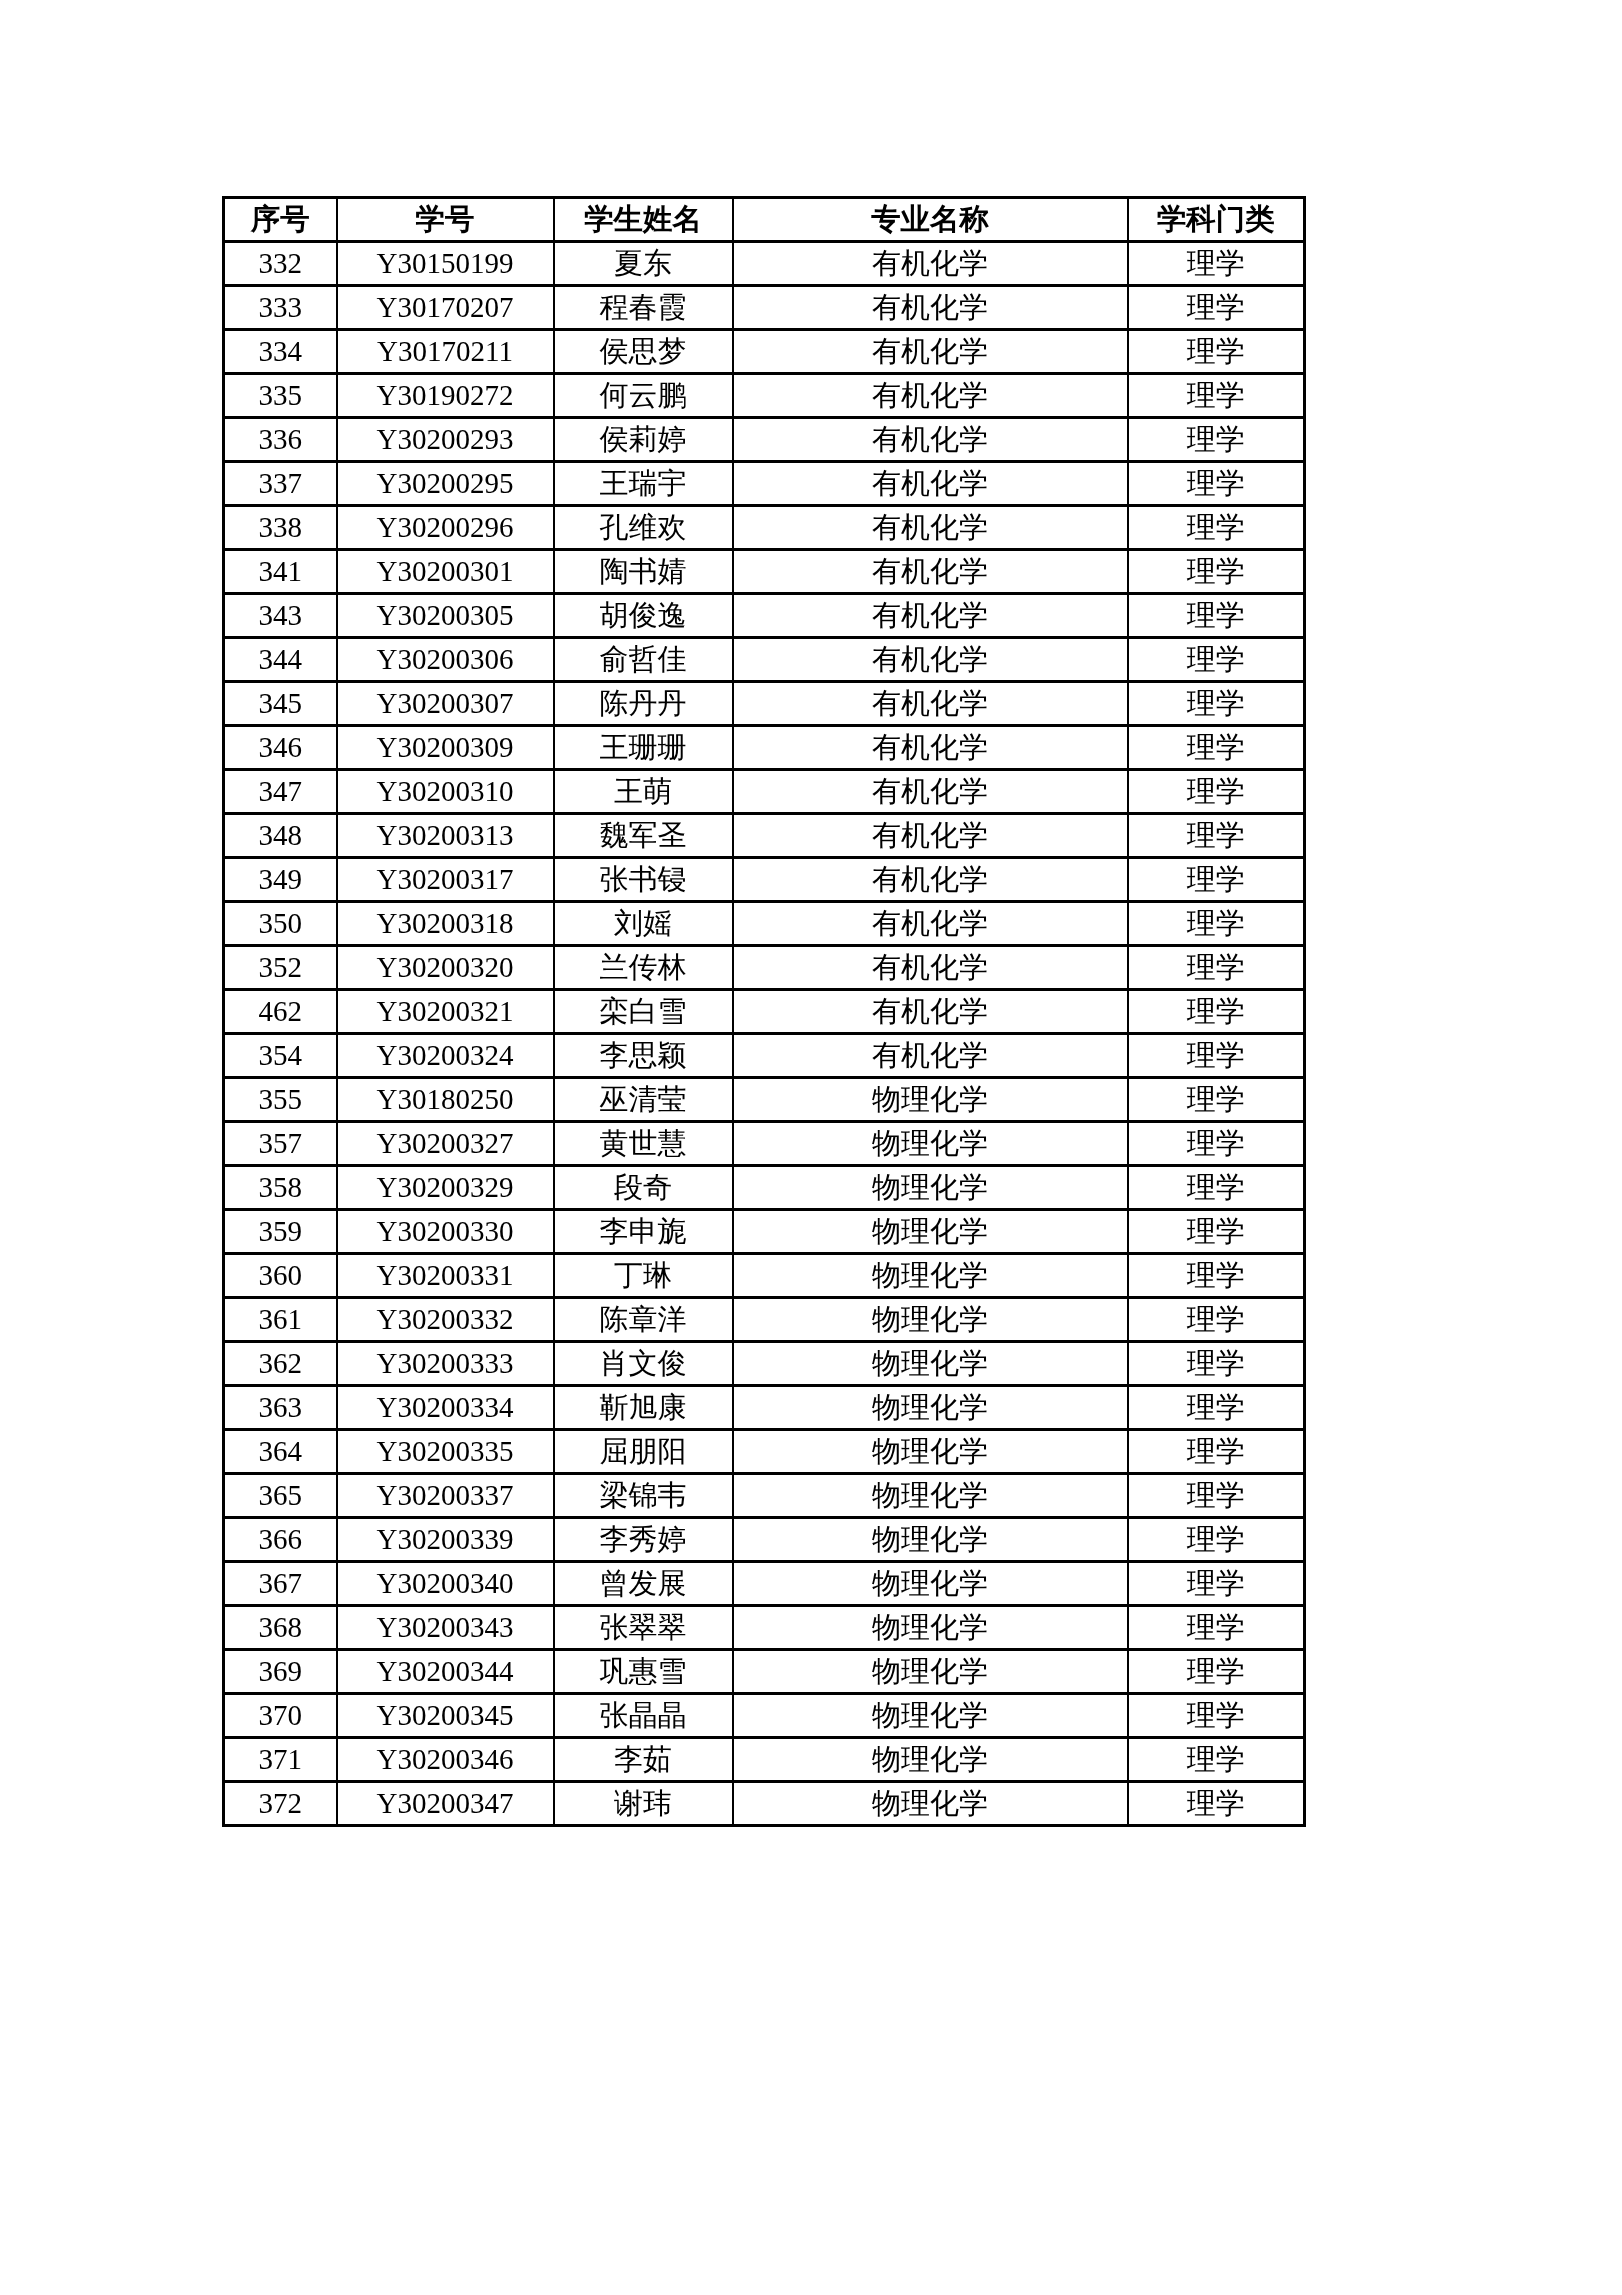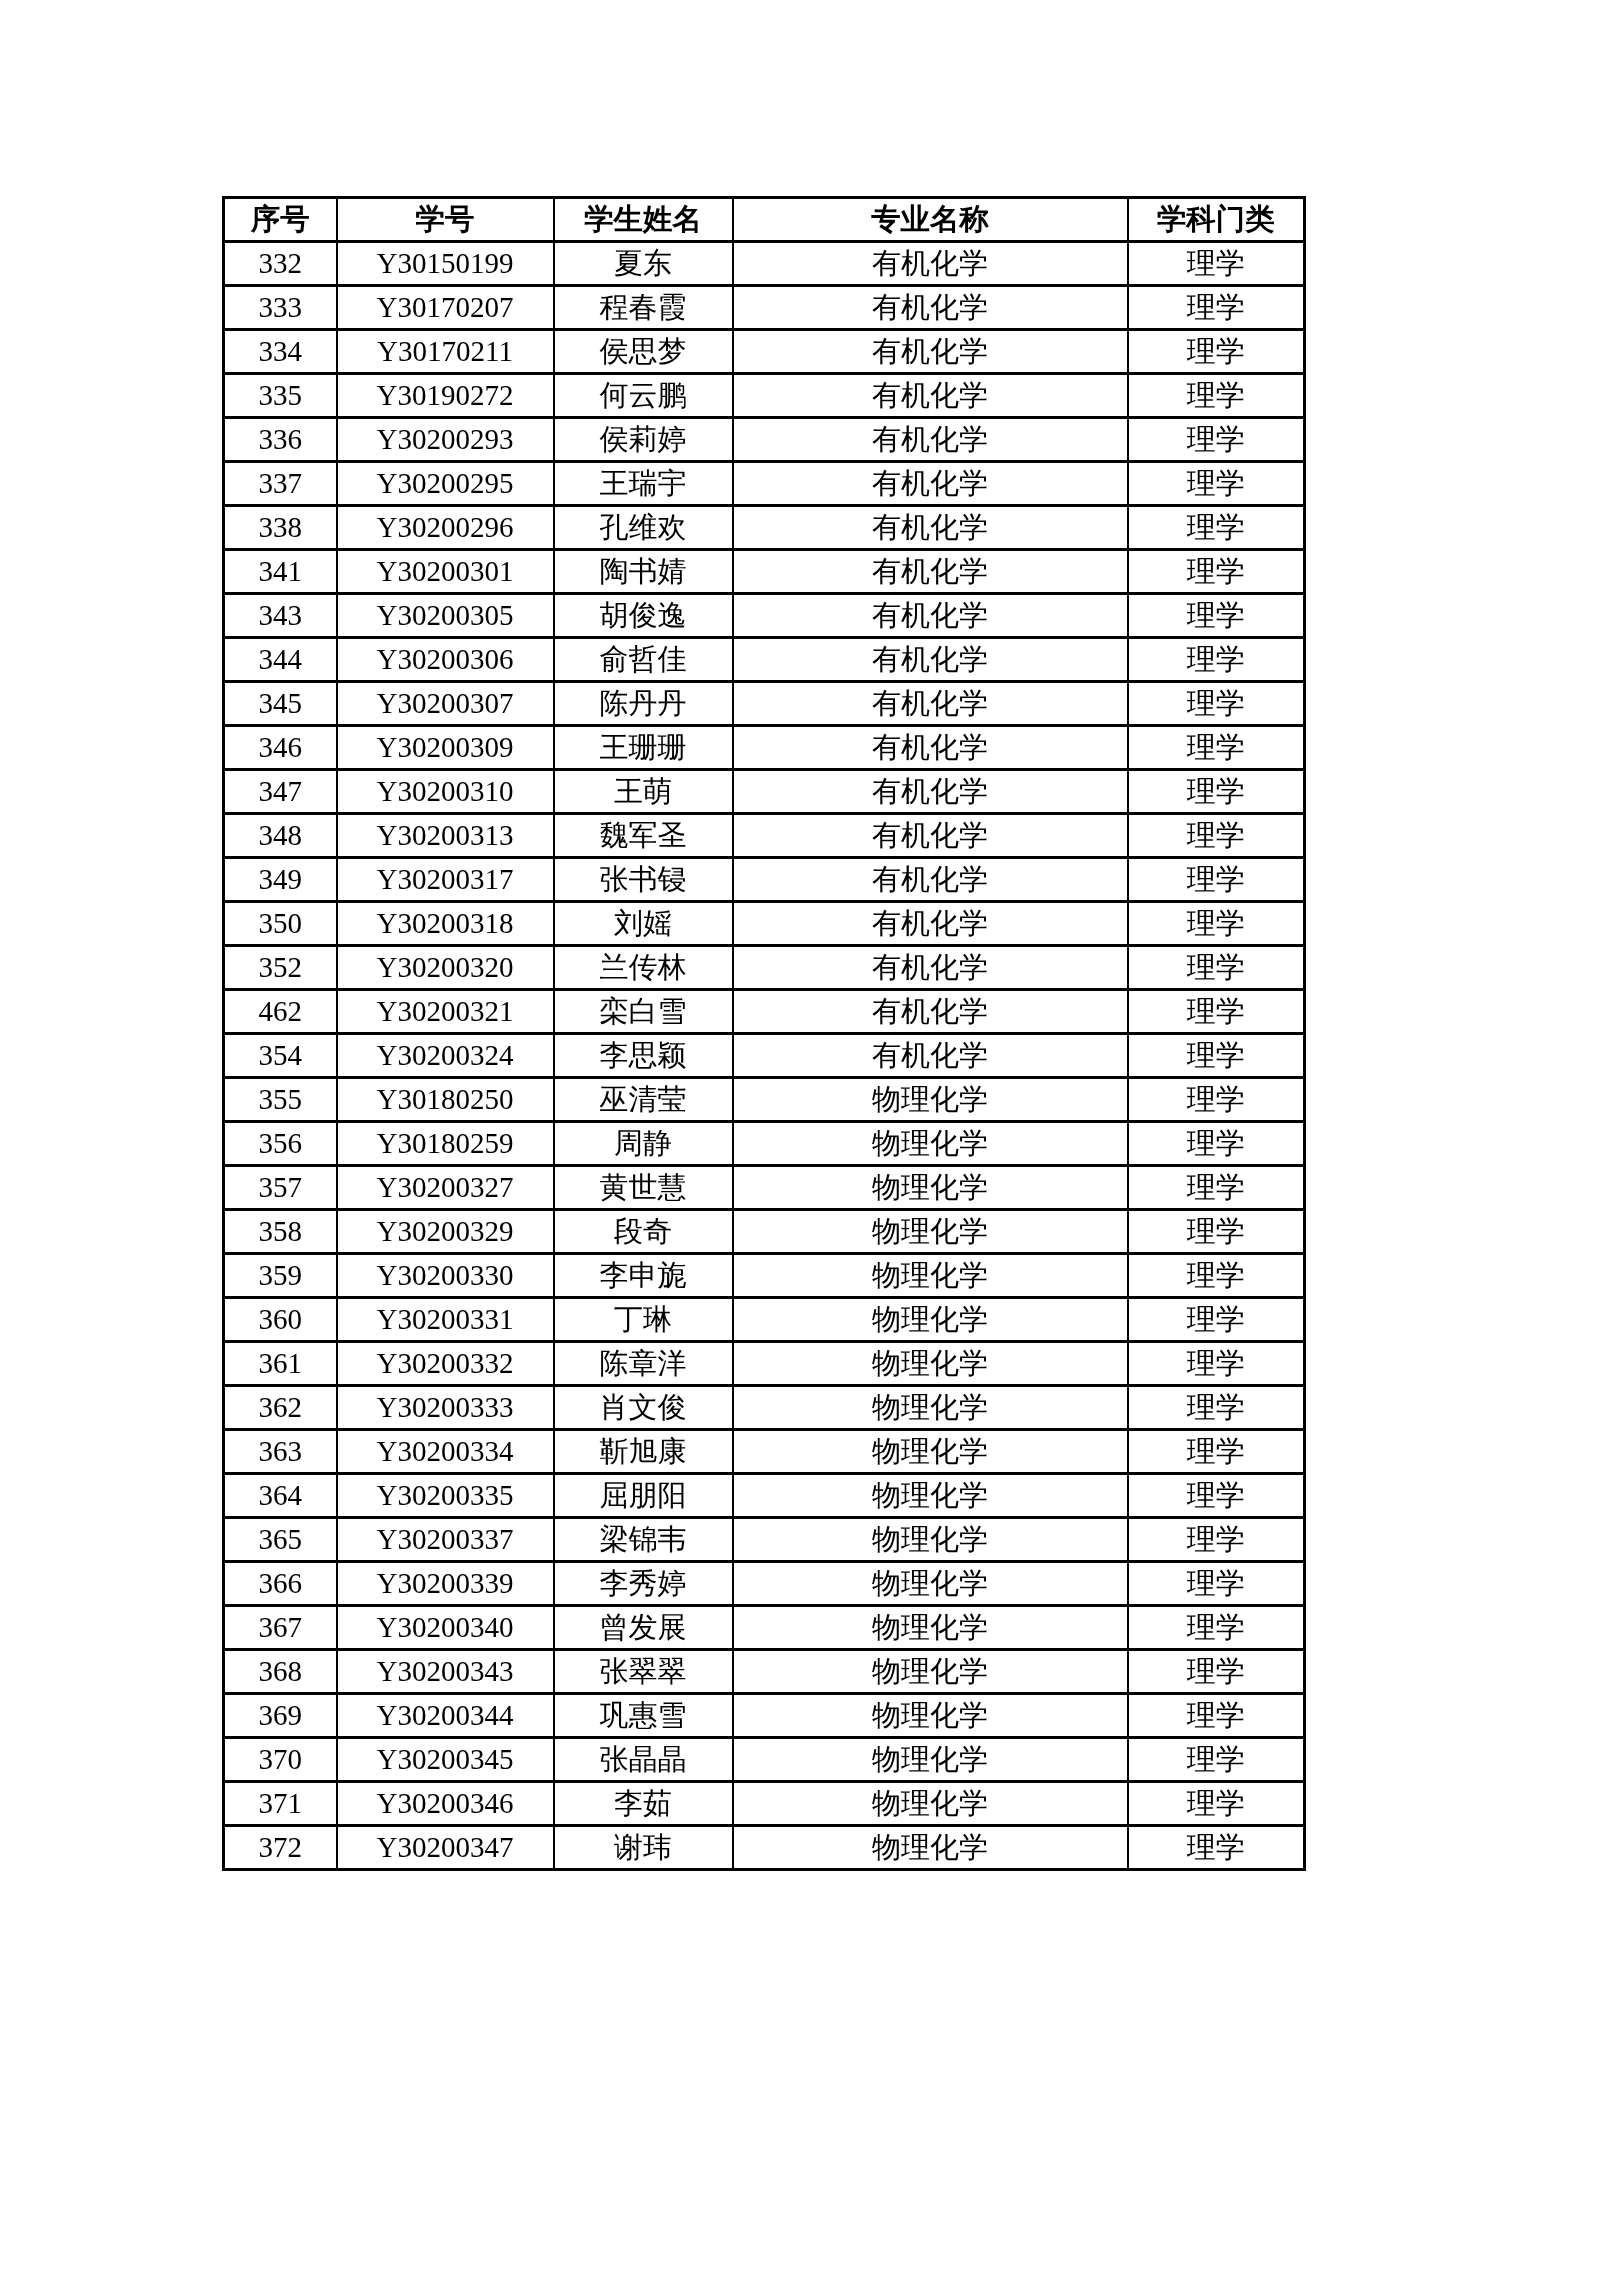--- a/index.html
+++ b/index.html
@@ -205,27 +205,20 @@
           <td>理学</td>
         </tr>
         <tr>
           <td>355</td>
           <td>Y30180250</td>
           <td>巫清莹</td>
           <td>物理化学</td>
           <td>理学</td>
         </tr>
         <tr>
-          <td>356</td>
-          <td>Y30180259</td>
-          <td>周静</td>
-          <td>物理化学</td>
-          <td>理学</td>
-        </tr>
-        <tr>
           <td>357</td>
           <td>Y30200327</td>
           <td>黄世慧</td>
           <td>物理化学</td>
           <td>理学</td>
         </tr>
         <tr>
           <td>358</td>
           <td>Y30200329</td>
           <td>段奇</td>

